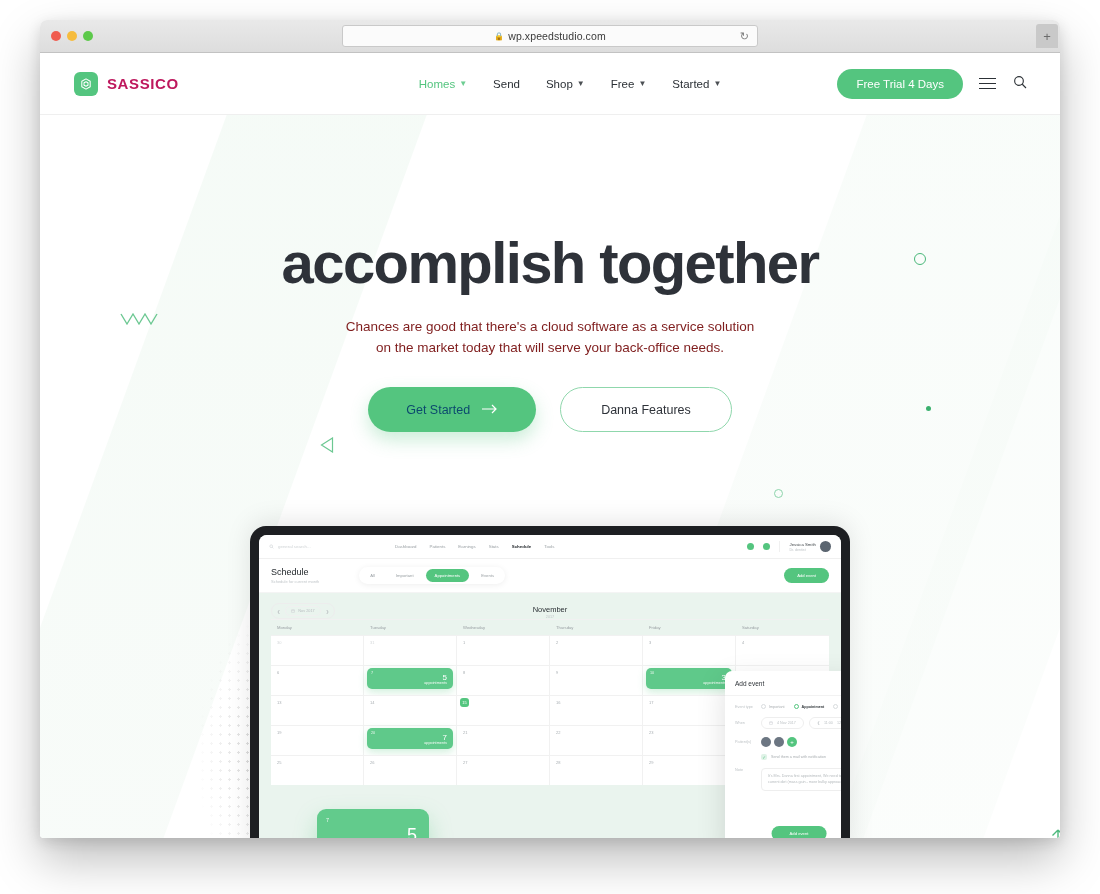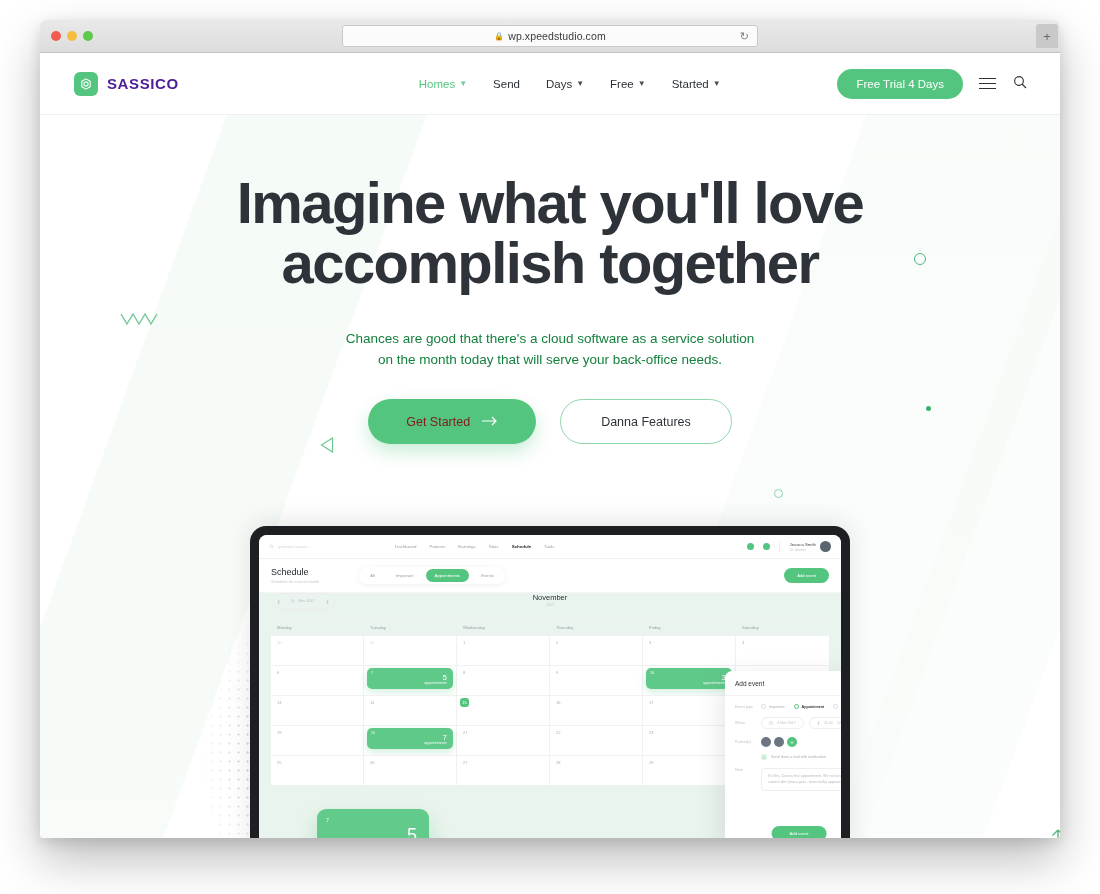--- a/index.html
+++ b/index.html
@@ -79,21 +79,21 @@
     background: #ffffff;
     border-bottom: 1px solid #efefef;
   }
   #brand { display: flex; align-items: center; gap: 9px; }
   #brand-mark {
     width: 24px; height: 24px; border-radius: 6px;
     background: #54c57f;
     display: flex; align-items: center; justify-content: center;
   }
   #brand-name {
-    font-size: 15px; font-weight: bold; letter-spacing: .6px; color: #4c1d95;
+    font-size: 15px; font-weight: bold; letter-spacing: .6px; color: #be185d;
   }
 
   #main-nav {
     display: flex; align-items: flex-end; gap: 26px;
     margin-left: 240px;
   }
   .nav-item {
     display: flex; align-items: center; gap: 4px;
     font-size: 11.5px; color: #2c3136; cursor: pointer; white-space: nowrap;
   }
@@ -114,29 +114,29 @@
   #search-icon { cursor: pointer; }
 
   
   #hero { position: relative; z-index: 4; text-align: center; padding-top: 58px; }
   #hero-title {
     font-size: 58px; line-height: 1.04; font-weight: bold;
     color: #2e3239; letter-spacing: -1.6px;
     max-width: 700px; margin: 0 auto;
   }
   #hero-subtitle {
-    margin-top: 34px;
-    font-size: 13.5px; line-height: 1.62; color: #15803d;
+    margin-top: 22px;
+    font-size: 13.5px; line-height: 1.62; color: #7f1d1d;
   }
   #hero-actions {
     margin-top: 28px;
     display: flex; justify-content: center; gap: 24px;
   }
   #cta-primary {
-    background: #54c57f; color: #7f1d1d; border: none;
+    background: #54c57f; color: #0c4a6e; border: none;
     font-size: 12.5px; padding: 0 38px; height: 45px;
     border-radius: 24px; cursor: pointer;
     display: flex; align-items: center; gap: 12px;
     box-shadow: 0 8px 18px rgba(84,197,127,.30);
   }
   #cta-secondary {
     background: #ffffff; color: #2e3239;
     border: 1px solid #8fd7ac;
     font-size: 12.5px; padding: 0 40px; height: 45px;
     border-radius: 24px; cursor: pointer;
@@ -223,21 +223,21 @@
   }
   .filter-pill.active { background: #54c57f; color: #ffffff; }
   #add-event-top {
     margin-left: auto;
     background: #54c57f; color: #fff; font-size: 4.2px;
     padding: 5px 13px; border-radius: 8px; border: none; white-space: nowrap;
   }
 
   
   #calendar { position: relative; padding: 0 12px; }
-  #cal-toolbar { display: flex; align-items: flex-start; height: 26px; position: relative; }
+  #cal-toolbar { display: flex; align-items: flex-end; height: 26px; position: relative; }
   #cal-stepper {
     display: flex; align-items: center; gap: 5px;
     border: 1px solid #ededed; border-radius: 9px; padding: 2px 5px;
   }
   .cal-step-btn { font-size: 4px; color: #b9bec1; }
   #cal-date-chip {
     display: flex; align-items: center; gap: 3px;
     border: 1px solid #f0f0f0; border-radius: 6px; padding: 2px 5px;
   }
   #cal-date-text { font-size: 3.8px; color: #b9bec1; }
@@ -379,21 +379,21 @@
 
       <nav id="main-nav">
         <div class="nav-item active">
           <span>Homes</span>
           <span class="caret">▼</span>
         </div>
         <div class="nav-item">
           <span>Send</span>
         </div>
         <div class="nav-item">
-          <span>Days</span>
+          <span>Shop</span>
           <span class="caret">▼</span>
         </div>
         <div class="nav-item">
           <span>Free</span>
           <span class="caret">▼</span>
         </div>
         <div class="nav-item">
           <span>Started</span>
           <span class="caret">▼</span>
         </div>
@@ -429,26 +429,26 @@
     <div class="deco" id="deco-dot"></div>
     <div class="deco" id="deco-circle-2"></div>
     <div class="deco" id="deco-arrow-up">
       <svg width="16" height="20" viewBox="0 0 16 20" fill="none" stroke="#4cb87c" stroke-width="1.4">
         <path d="M8 19V2M8 2 2.5 7.5M8 2l5.5 5.5"></path>
       </svg>
     </div>
 
     <div id="hero">
       <h1 id="hero-title">
-        <span>Imagine what you'll love</span><br>
+        <br>
         <span>accomplish together</span>
       </h1>
       <p id="hero-subtitle">
         <span>Chances are good that there's a cloud software as a service solution</span><br>
-        <span>on the month today that will serve your back-office needs.</span>
+        <span>on the market today that will serve your back-office needs.</span>
       </p>
       <div id="hero-actions">
         <button id="cta-primary">
           <span>Get Started</span>
           <span>
             <svg width="16" height="10" viewBox="0 0 16 10" fill="none" stroke="#ffffff" stroke-width="1.2">
               <path d="M0 5h14M10 1l4 4-4 4"></path>
             </svg>
           </span>
         </button>

